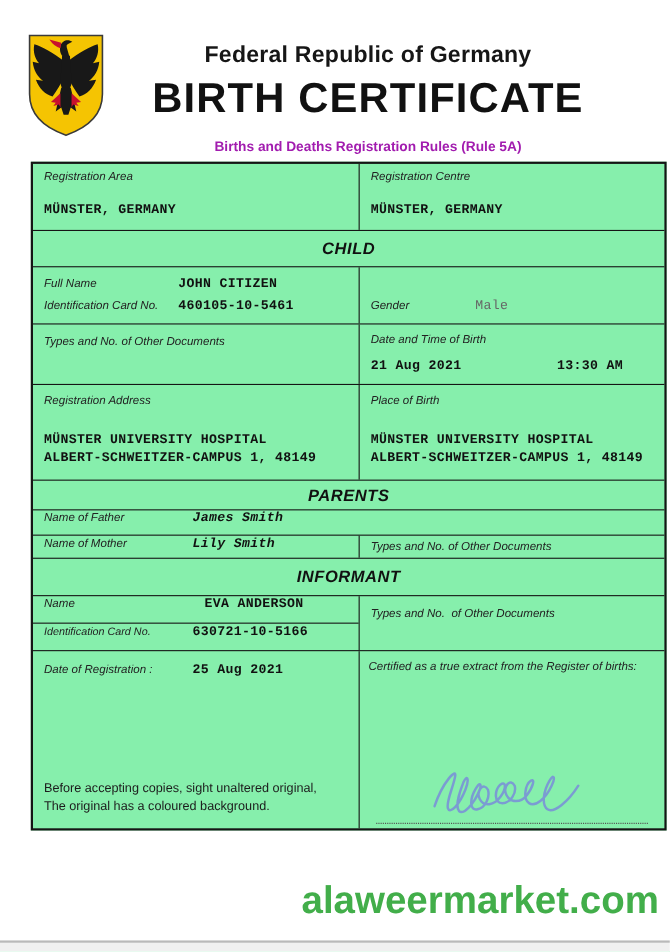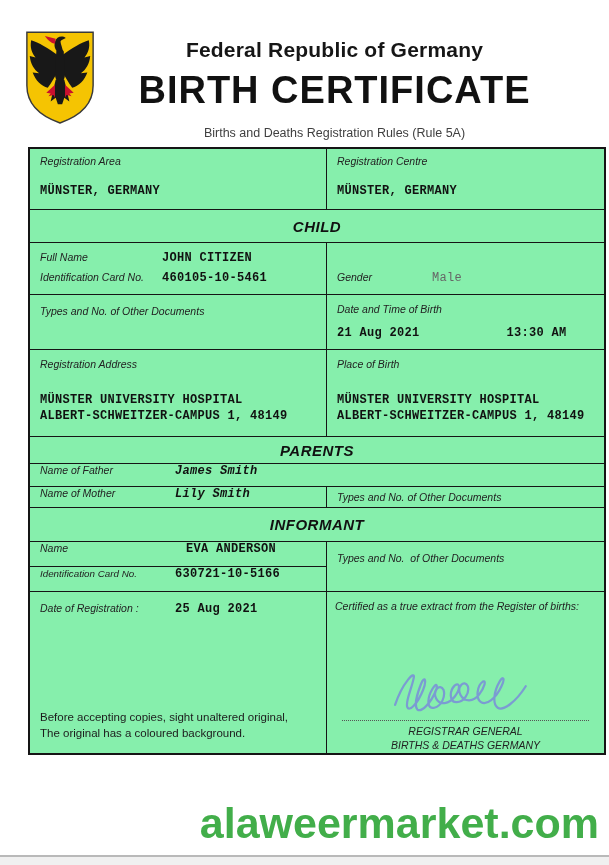--- a/index.html
+++ b/index.html
@@ -6,21 +6,21 @@
   .page {
     position:relative; width:609px; height:865px; background:#ffffff;
     font-family:"Liberation Sans", sans-serif; overflow:hidden; color:#1a1a1a;
   }
 
   
   .emblem { position:absolute; left:24px; top:28px; width:72px; height:100px; }
   .header-text { position:absolute; left:82px; top:38px; width:505px; text-align:center; }
   .title-country { font-size:21px; font-weight:bold; color:#161616; letter-spacing:0.2px; }
   .title-doc { font-size:38px; font-weight:bold; color:#111; margin-top:7px; letter-spacing:1px; }
-  .title-sub { font-size:12.5px; font-weight:normal; color:#404040; margin-top:14px; }
+  .title-sub { font-size:12.5px; font-weight:bold; color:#a21caf; margin-top:14px; }
 
   
   .cert-table {
     position:absolute; left:16px; top:147px; width:578px;
     border:2px solid #151515; box-sizing:border-box; background:#86efac;margin-left:12px;
   }
   .row { display:flex; box-sizing:border-box; border-bottom:1.5px solid #151515; }
   .row.last { border-bottom:none; }
   .cl { width:296px; box-sizing:border-box; }
   .cr { flex:1; border-left:1.5px solid #151515; box-sizing:border-box; }
@@ -61,21 +61,21 @@
   .notice { font-size:11.5px; line-height:15.5px; color:#1c1c1c; }
 
   .sig-zone { text-align:center; }
   .sig-svg { display:block; margin:10px auto 0; }
   .dotline { border-top:1.6px dotted #555; margin:2px 7px 3px; height:0; }
   .registrar { font-style:italic; font-size:10.5px; line-height:14px; text-align:center; color:#222; }
 
   
   .watermark {
     position:absolute; right:10px; top:799px;
-    font-size:43px; font-weight:bold; color:#42ae4a; letter-spacing:0px;
+    font-size:35px; font-weight:bold; color:#42ae4a; letter-spacing:0px;
     font-family:"Liberation Sans", sans-serif;
   }
   .bottombar {
     position:absolute; left:0; right:0; bottom:0; height:8px;
     background:#f0f0f0; border-top:2px solid #b9b9b9;
   }
 </style>
 </head>
 <body>
 
@@ -219,24 +219,20 @@
           <div>The original has a coloured background.</div>
         </div>
       </div>
       <div class="cr col-between" style="padding:8px 8px 1px;">
         <span class="label">Certified as a true extract from the Register of births:</span>
         <div class="sig-zone">
           <svg class="sig-svg" width="180" height="56" viewBox="0 0 180 60" aria-hidden="true">
             <path d="M14,46 C22,22 36,8 34,17 C32,28 25,42 27,48 C29,54 38,45 44,30 C48,20 46,14 42,23 C38,33 34,47 38,51 C42,54 52,45 58,30 C60,24 58,22 54,29 C48,39 48,51 56,49 C64,47 68,37 66,30 C62,22 54,31 58,39 C62,47 72,45 78,37 C84,29 84,21 78,25 C72,31 72,43 80,43 C88,43 94,33 92,26 C88,18 80,27 84,35 C88,43 98,43 104,35 C110,27 112,19 108,21 C102,25 100,39 106,43 C112,47 122,39 128,26 C132,18 130,14 126,21 C120,31 118,45 124,49 C130,53 144,42 154,26" fill="none" stroke="#7b9cd2" stroke-width="2.4" stroke-linecap="round"></path>
           </svg>
           <div class="dotline"></div>
-          <div class="registrar">
-            <div>REGISTRAR GENERAL</div>
-            <div>BIRTHS &amp; DEATHS GERMANY</div>
-          </div>
         </div>
       </div>
     </div>
 
   </div>
 
   <div class="watermark">alaweermarket.com</div>
 
   <div class="bottombar"></div>
 

